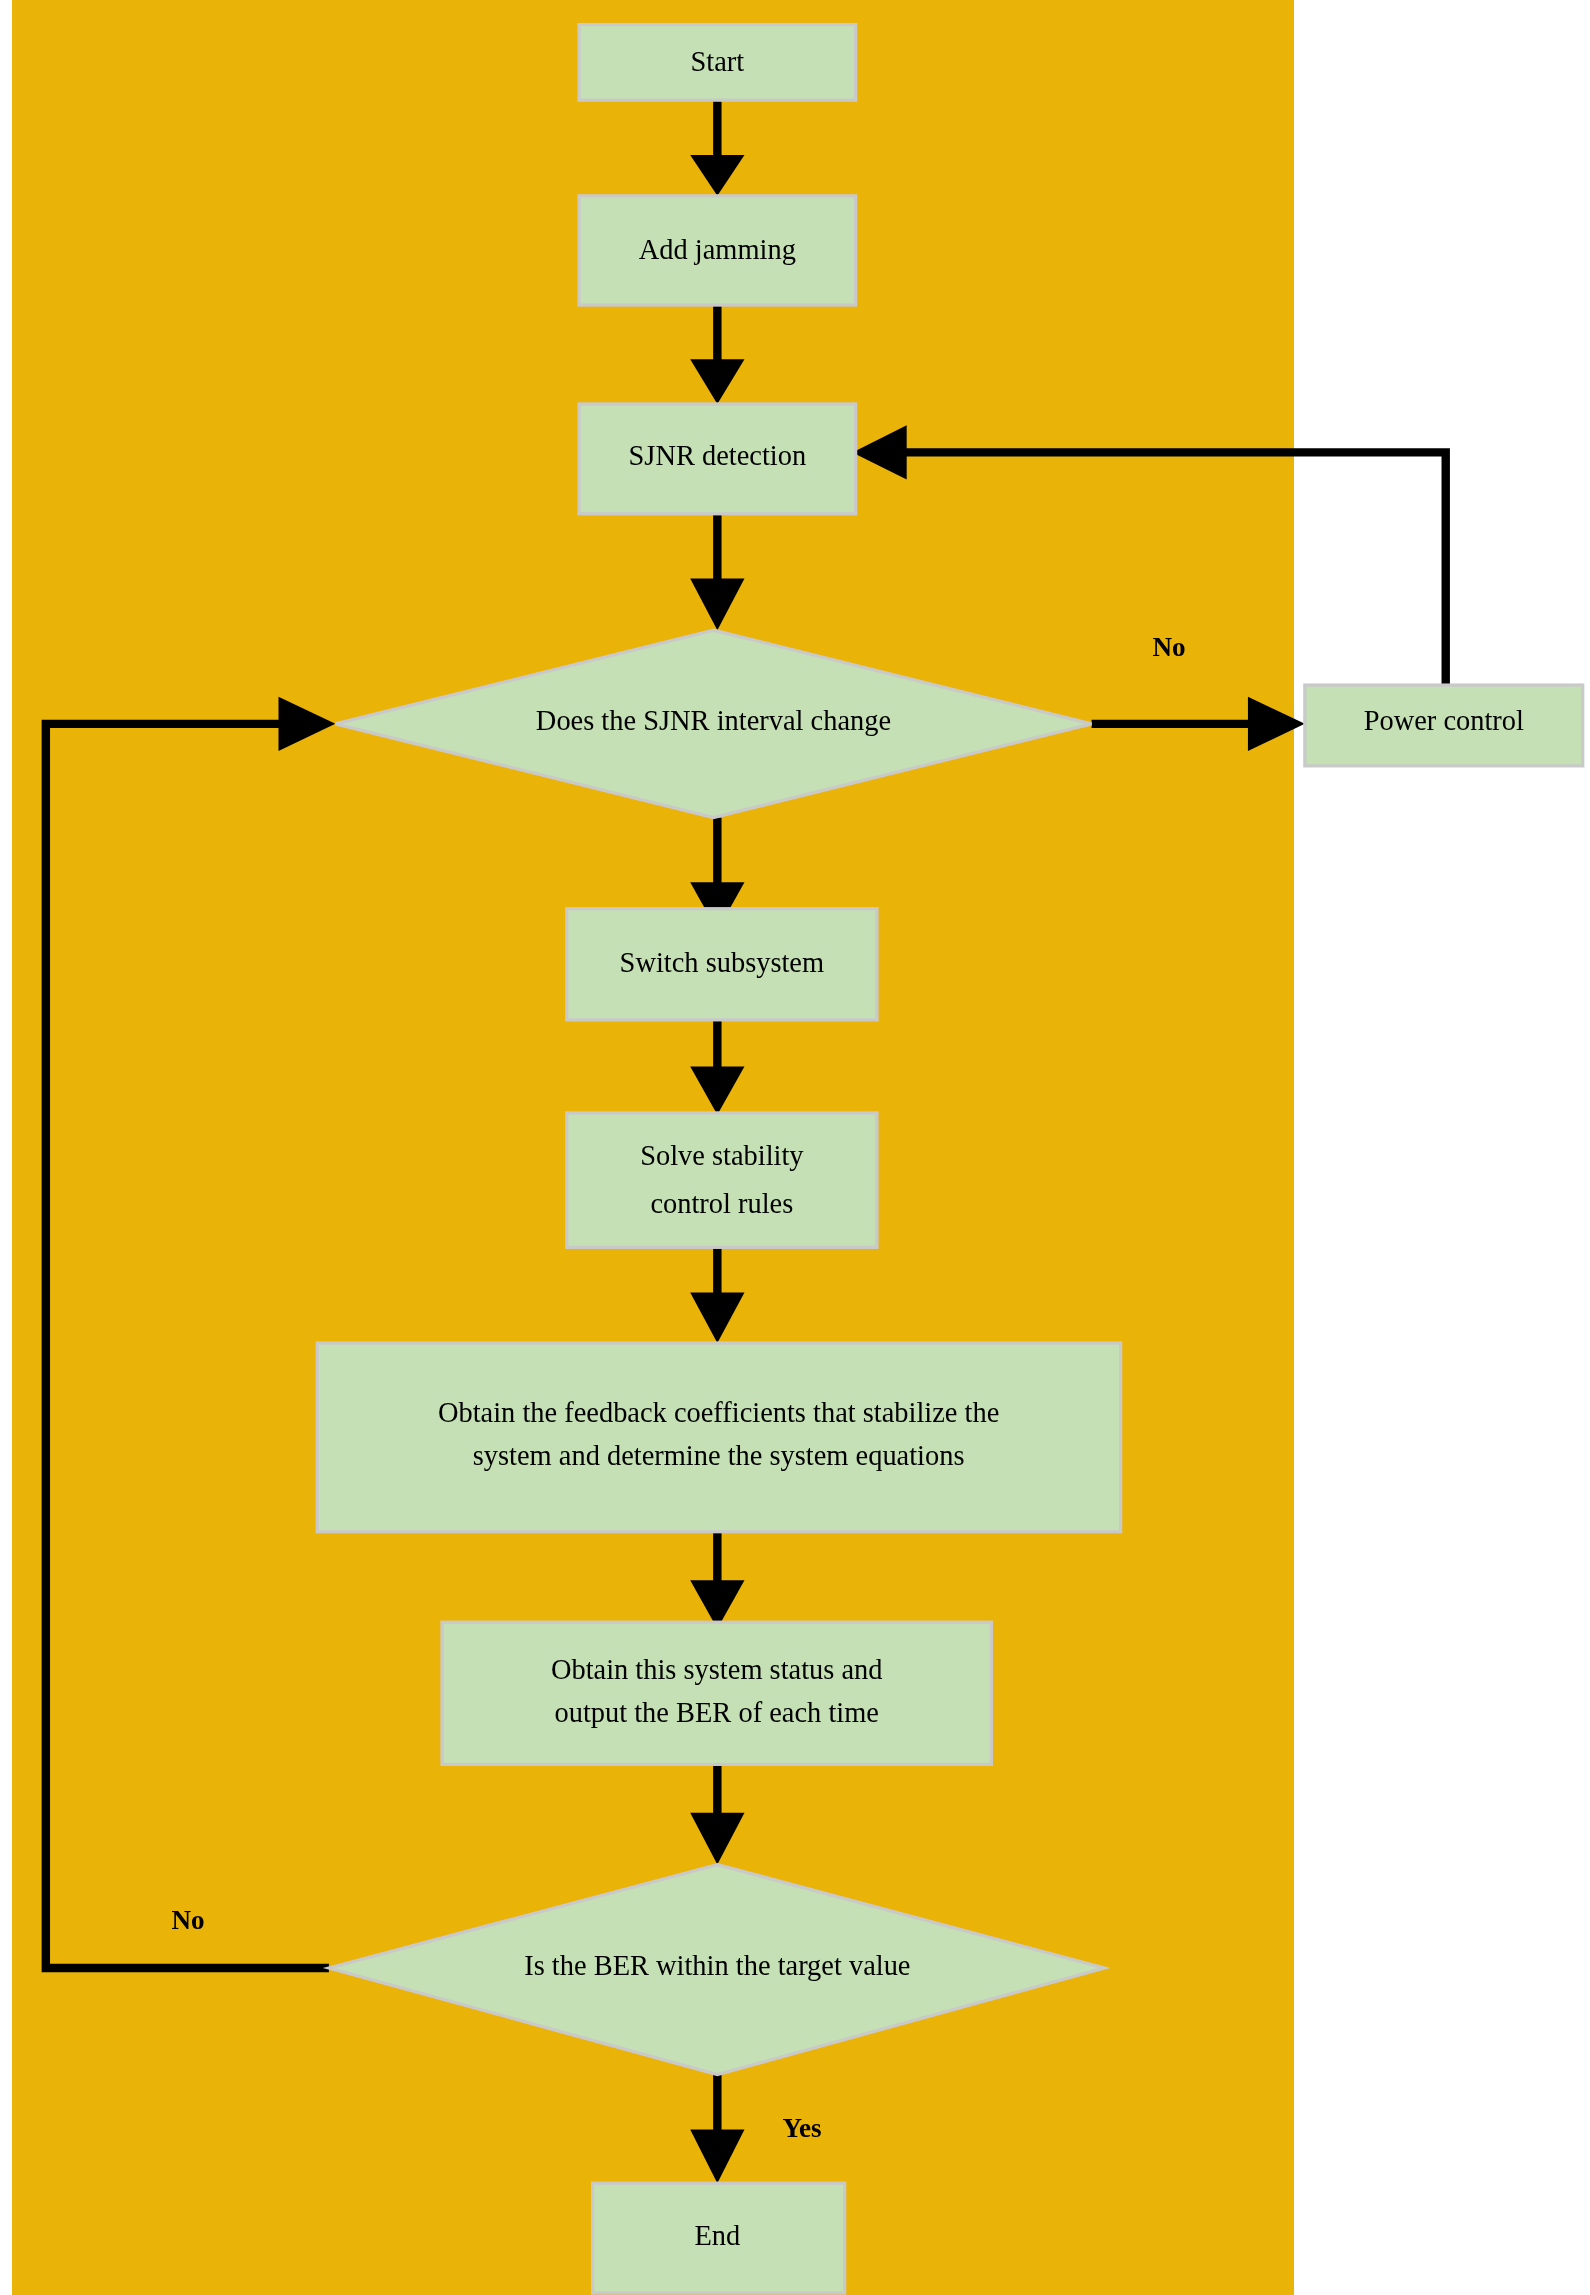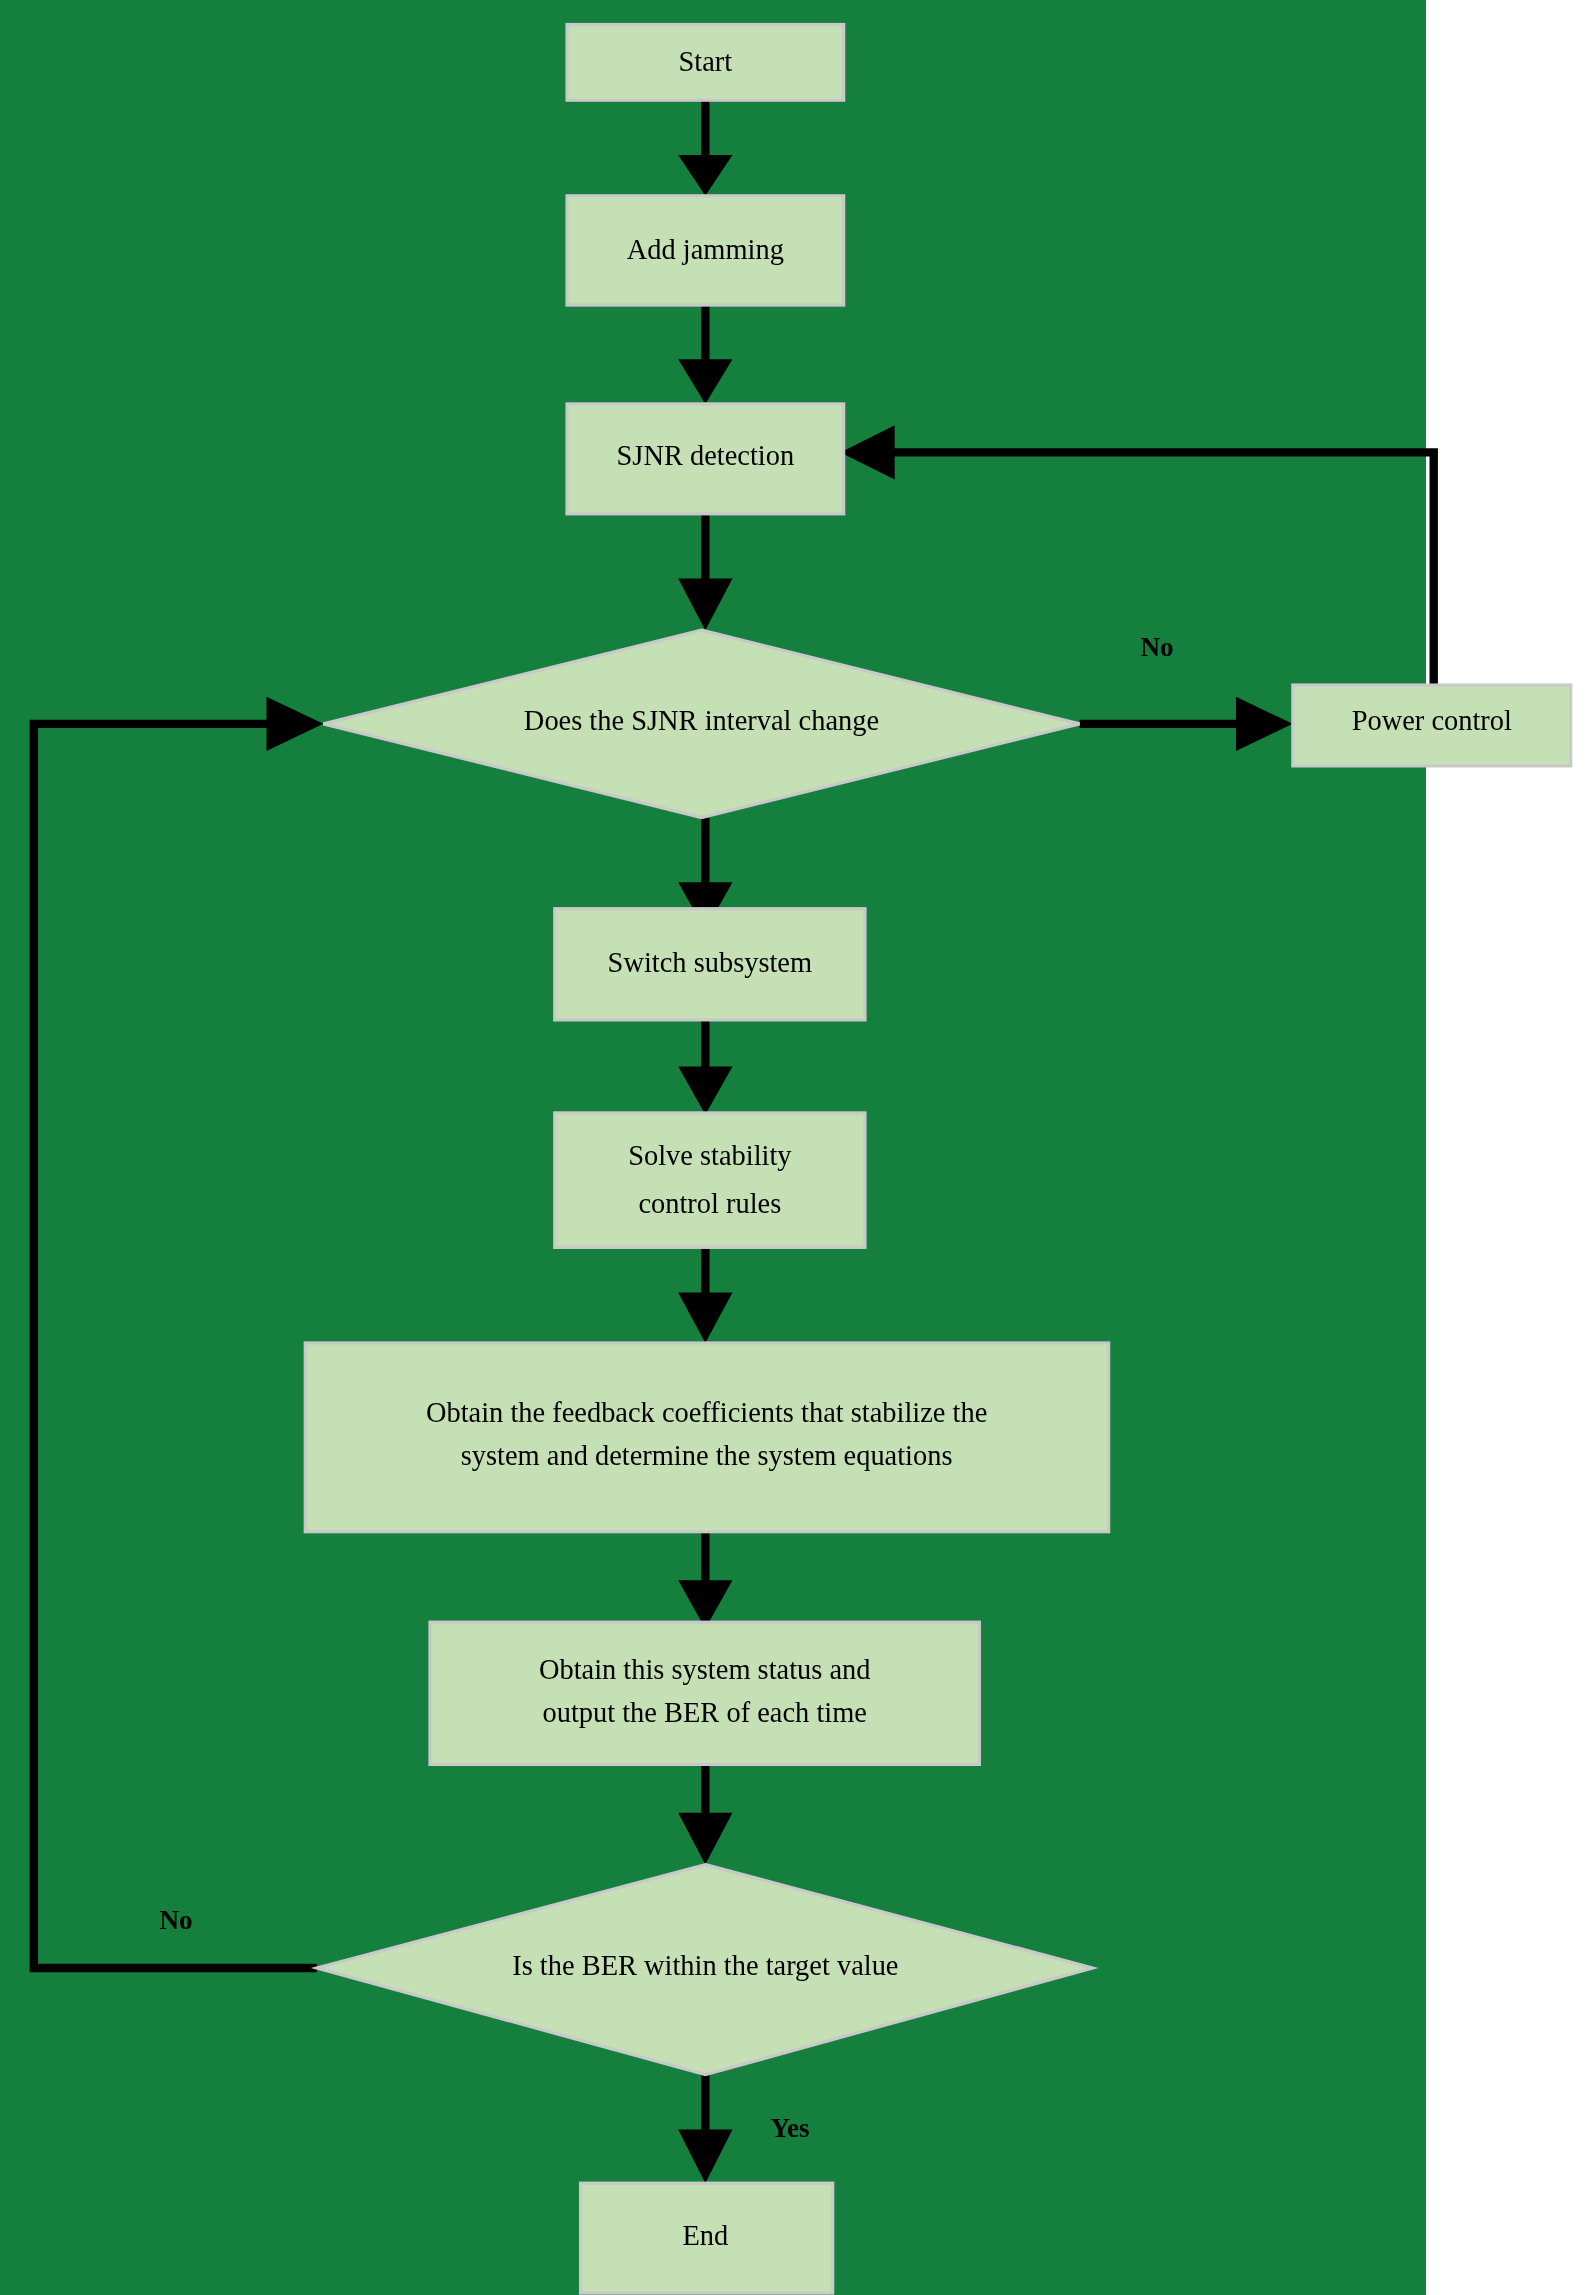--- a/index.html
+++ b/index.html
@@ -8,23 +8,24 @@
     background: #ffffff;
   }
   body {
     width: 1591px;
     height: 2295px;
     font-family: "Liberation Serif", "DejaVu Serif", serif;
     overflow: hidden;
   }
   #flowchart-root {
     position: relative;
-    width: 1426px;
+    width: 1282px;
     height: 2295px;
-    background: #15803d;
+    background: #eab308;
+    margin-left: 12px;
   }
   svg.flow-svg {
     position: absolute;
     top: 0;
     left: 0;
     width: 1591px;
     height: 2295px;
     display: block;
   }
   .node-shape {

